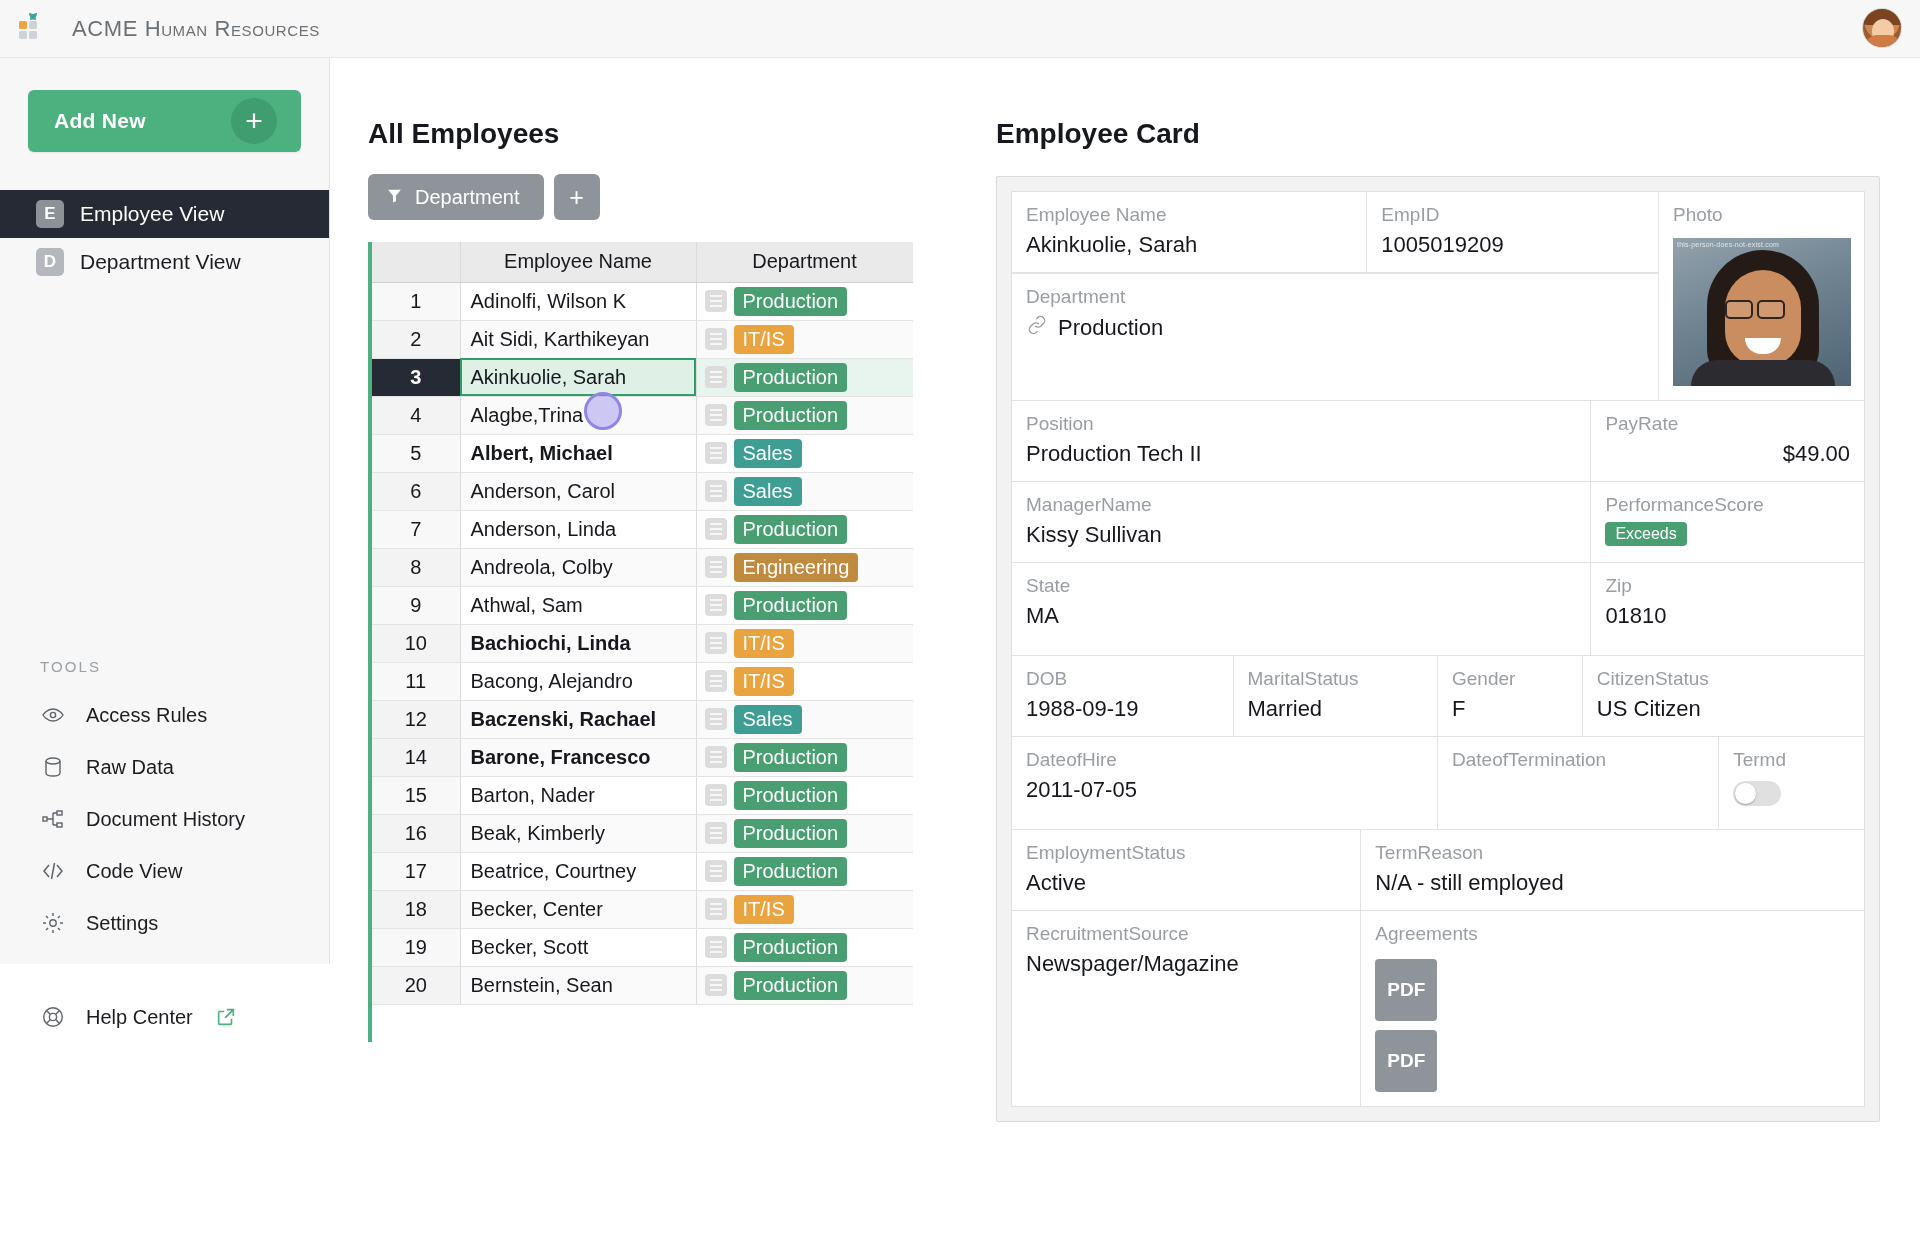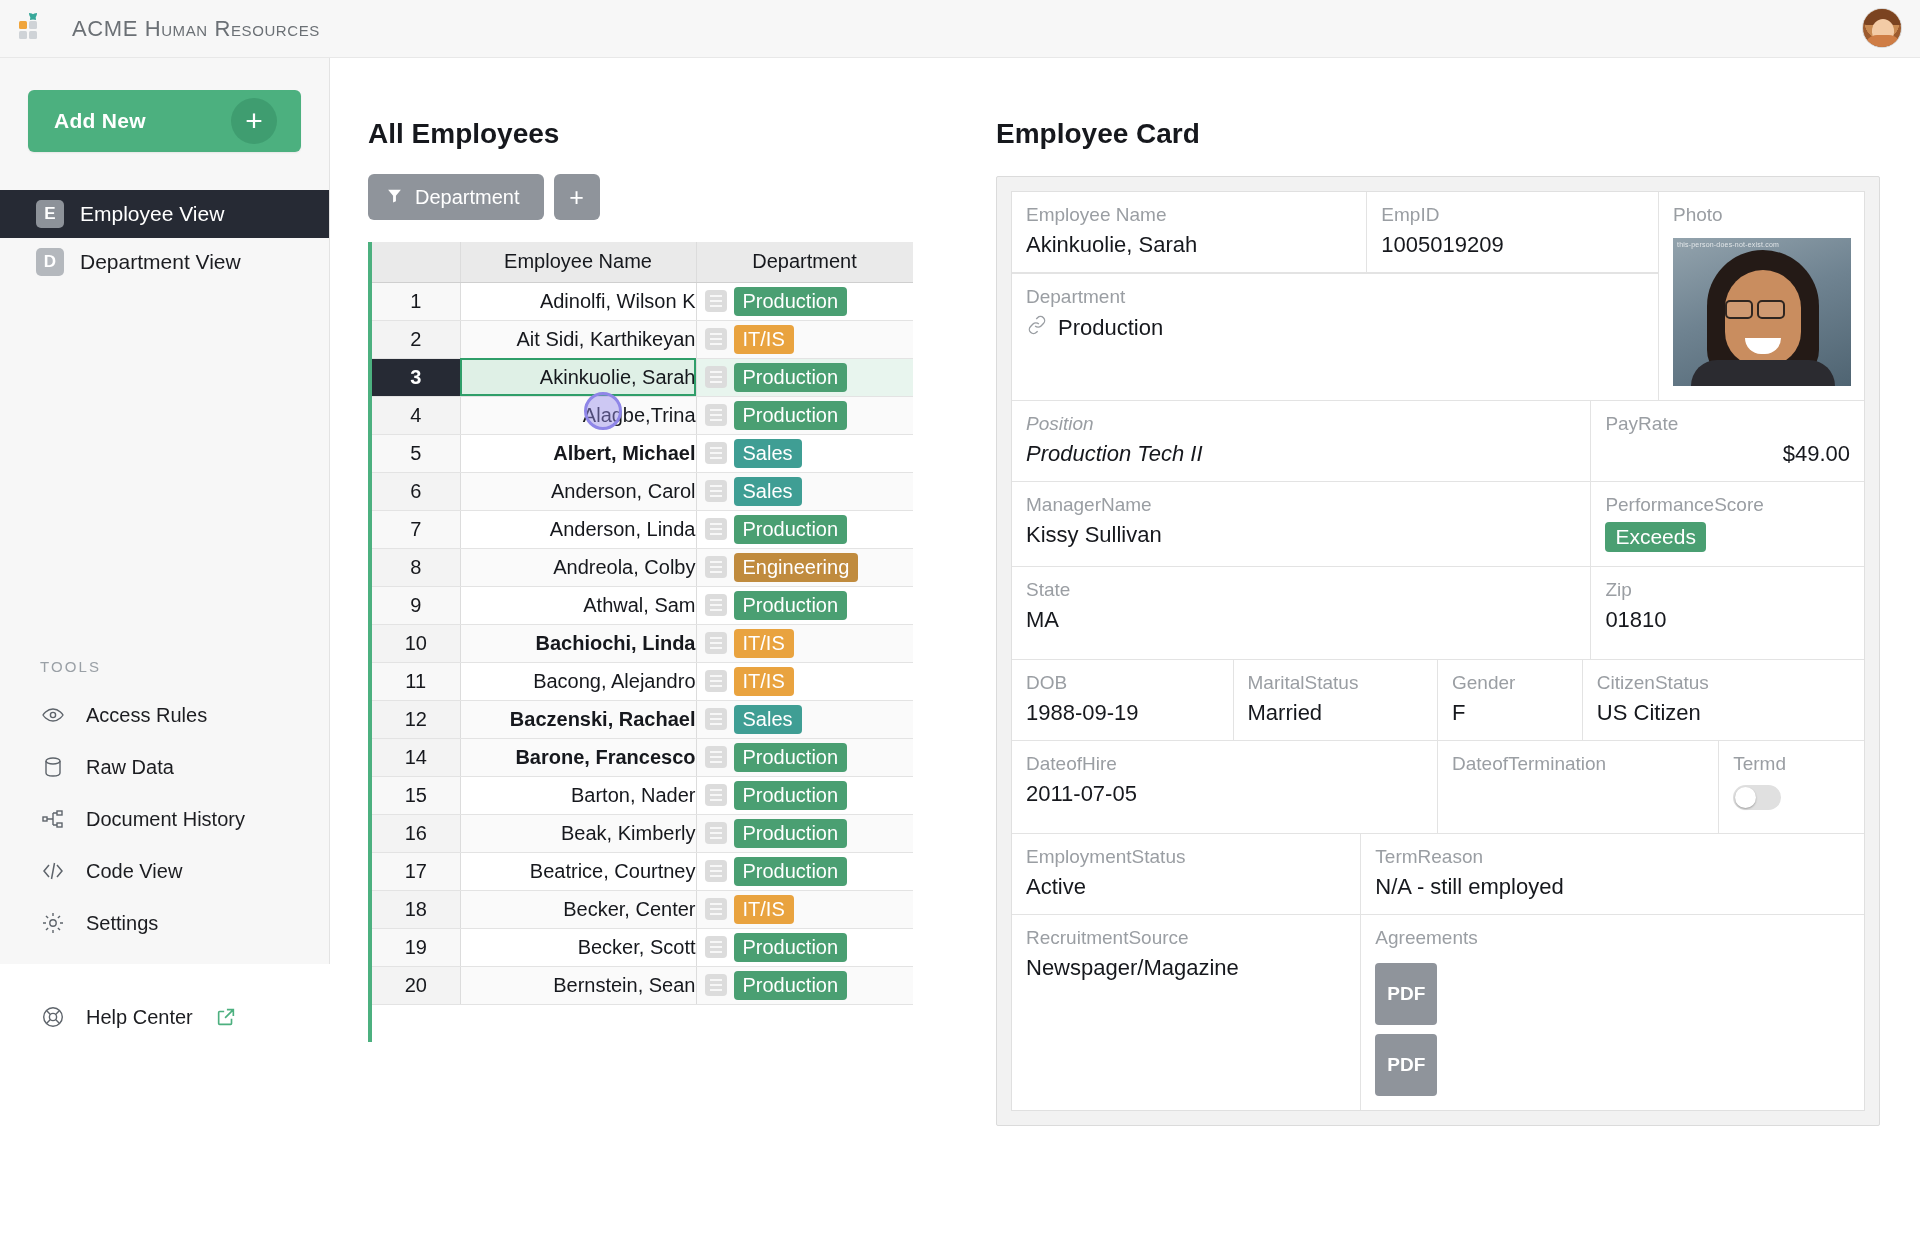--- a/index.html
+++ b/index.html
@@ -122,21 +122,21 @@
   table.grid { border-collapse: collapse; width: 541px; table-layout: fixed; }
   table.grid th, table.grid td {
     border-right: 1px solid #dcdcdc; border-bottom: 1px solid #e3e3e3;
     height: 38px; font-size: 20px; color: #16181d;
   }
   table.grid th {
     background: #eaeaea; font-weight: normal; text-align: center;
     border-bottom: 1px solid #cfcfcf; height: 40px;
   }
   th.c-num, td.c-num { width: 88px; }
-  th.c-name, td.c-name { width: 236px; text-align: right; }
+  th.c-name, td.c-name { width: 236px; }
   th.c-dept, td.c-dept { width: 217px; border-right: none; }
   th.c-num { background: #f4f4f4; }
   td.c-num { text-align: center; color: #3c4044; background: #f8f8f8; font-size: 20px; }
   td.c-name { padding-left: 10px; }
   td.c-dept { padding-left: 8px; }
   tr.alt td.c-name, tr.alt td.c-dept { background: #fafafa; }
   tr.alt td.c-num { background: #f3f3f3; }
   td.bold { font-weight: bold; }
 
   tr.sel td.c-num { background: #262a34; color: #ffffff; font-weight: bold; }
@@ -182,21 +182,21 @@
     padding: 12px 14px 14px 14px; border-right: 1px solid #e3e3e3;
     min-width: 0; display: flex; flex-direction: column;
   }
   .cell:last-child { border-right: none; }
   .clabel { font-size: 19px; color: #9a9ea3; margin-bottom: 6px; white-space: nowrap; overflow: hidden; }
   .cval { font-size: 22px; color: #16181d; }
   .cval.right { text-align: right; }
   .cval.link { display: flex; align-items: center; gap: 10px; }
   .pill {
     display: inline-block; align-self: flex-start; border-radius: 4px;
-    background: #4a9f72; color: #fff; padding: 3px 10px; font-size: 21px;
+    background: #4a9f72; color: #fff; padding: 3px 10px; font-size: 16px;
   }
 
   .photo-cell { padding: 12px 14px 14px 14px; }
   .photo {
     width: 178px; height: 148px; margin-top: 6px; position: relative;
     overflow: hidden; background: #7e8e9a;
   }
   .photo .bg { position: absolute; inset: 0;
     background: linear-gradient(160deg,#93a3ad 0%, #6f8391 45%, #4f6472 100%); }
   .photo .wm {
@@ -691,21 +691,21 @@
                     <span class="glass-r"></span>
                   <span class="smile"></span>
                     <span class="neck"></span>
                     <span class="shoulders"></span>
                   <span class="wm">this-person-does-not-exist.com</span>
                 </span>
               </div>
             </div>
 
             <div class="crow" style="border-top:1px solid #e3e3e3;">
-              <div class="cell" style="flex:1 1 68%;font-style:italic;">
+              <div class="cell" style="flex:1 1 68%;">
                 <span class="clabel">Position</span>
                 <span class="cval">Production Tech II</span>
               </div>
               <div class="cell" style="flex:1 1 32%;">
                 <span class="clabel">PayRate</span>
                 <span class="cval right">$49.00</span>
               </div>
             </div>
 
             <div class="crow">

